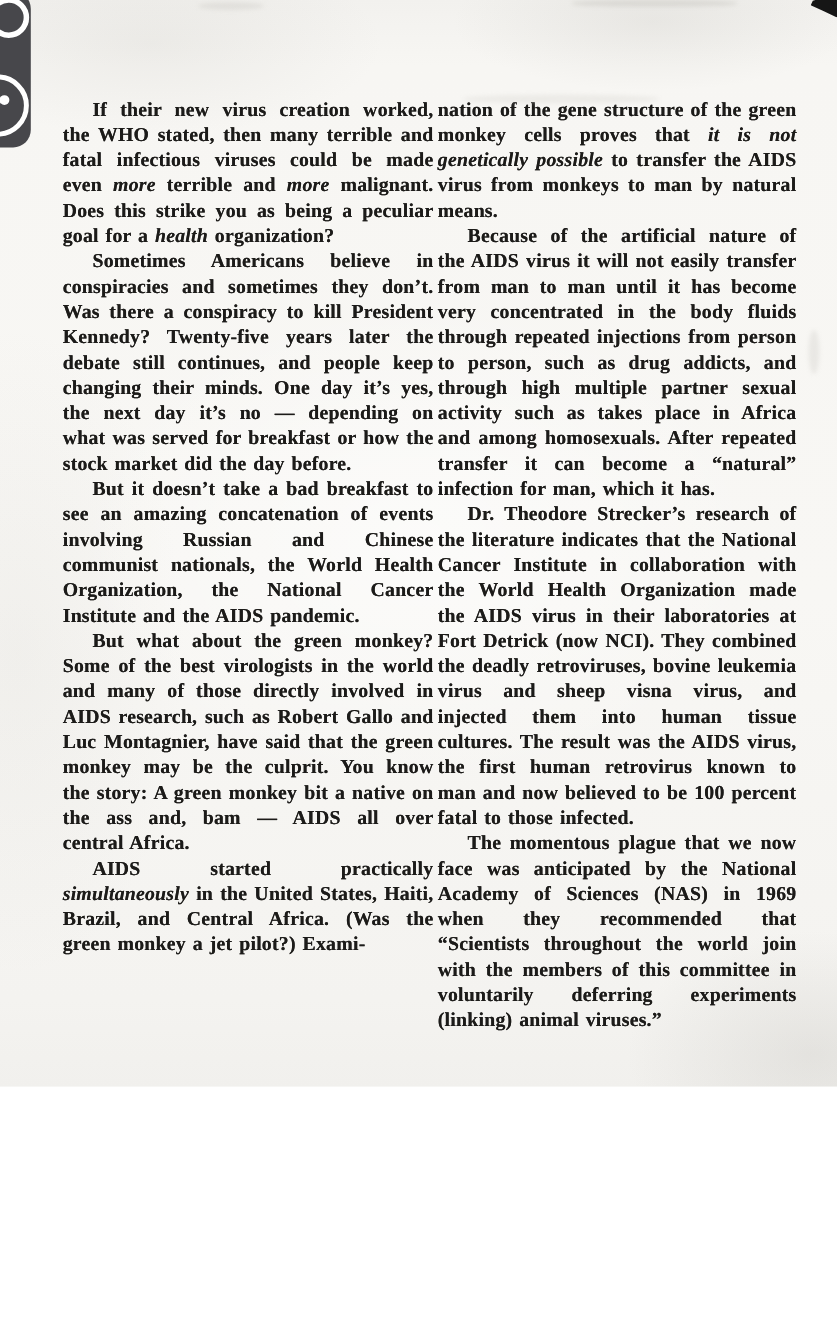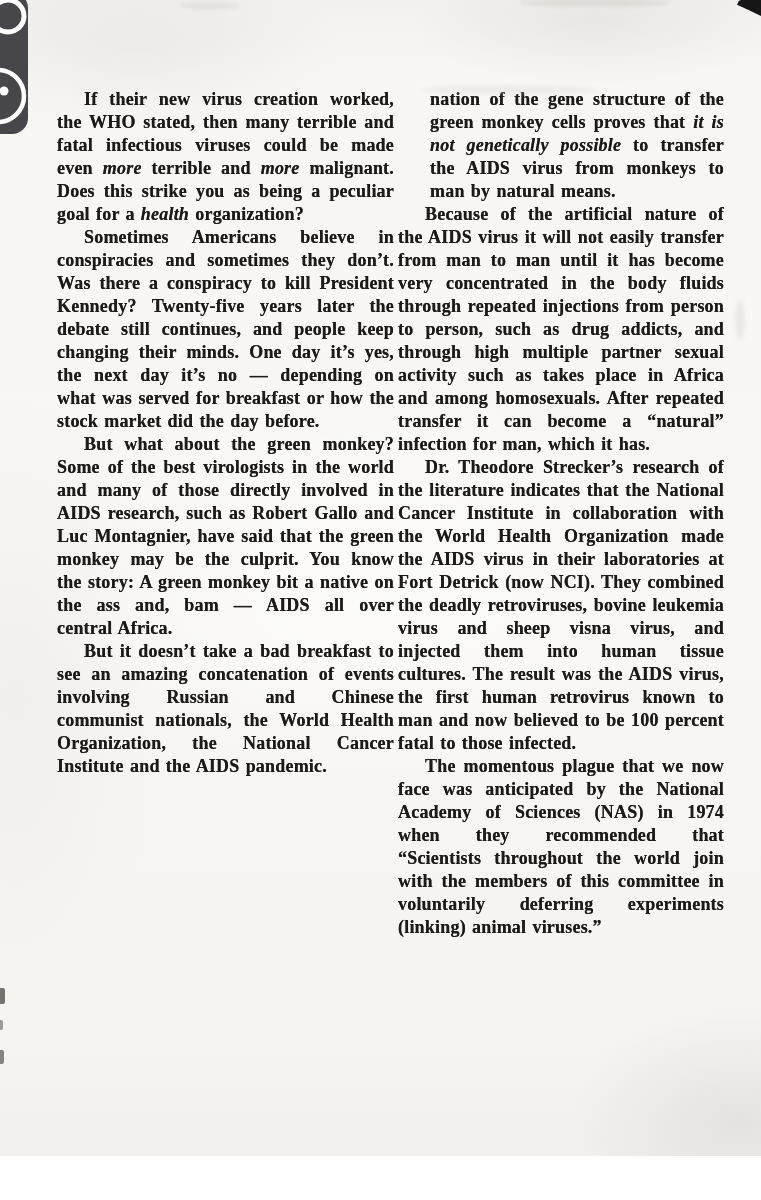--- a/index.html
+++ b/index.html
@@ -1,19 +1,19 @@
 <!DOCTYPE html>
 <html><head>
 <meta charset="utf-8">
 <style>
   html, body { margin: 0; padding: 0; background: #ffffff; }
   #screen {
     position: relative;
     width: 761px;
-    height: 1156px;
+    height: 988px;
     overflow: hidden;
     background: linear-gradient(180deg, #f2f1ee 0%, #f7f6f3 6%, #f8f7f4 55%, #f4f3f0 92%, #f1f0ed 100%);
     font-family: "Liberation Serif", "DejaVu Serif", serif;
   }
   
   #screen::before {
     content: "";
     position: absolute; inset: 0;
     background:
       radial-gradient(ellipse 300px 120px at 18% 4%, rgba(190,188,182,0.18), transparent 70%),
@@ -33,21 +33,21 @@
     line-height: 23px;
     font-weight: 700;
     letter-spacing: 0.2px;
     word-spacing: 1.5px;
     text-align: justify;
     text-shadow: 0 0 0.6px rgba(25,24,22,0.85);
   }
   #col-left  { left: 57px;  width: 337px; }
   #col-right { left: 398px; width: 326px; }
   .column p { margin: 0; text-indent: 27px; }
-  .column p.flush { text-indent: 0; margin-left: 32px; }
+  .column p.flush { text-indent: 0; }
   .ital { font-style: italic; }
 
   
   #fab-stack {
     position: absolute;
     left: -32px; top: -8px;
     width: 60px; height: 142px;
     background: #47474b;
     border-radius: 16px;
   }
@@ -97,29 +97,30 @@
         <circle cx="36" cy="99" r="4.5" fill="#ffffff" stroke="none"></circle>
       </g>
     </svg>
     <div class="fab-btn" id="fab-zoom"></div>
     <div class="fab-btn" id="fab-dot"></div>
   </div>
 
   <div class="column" id="col-left">
       <p><span>If their new virus creation worked, the WHO stated, then many terrible and fatal infectious viruses could be made even </span><span class="ital">more</span><span> terrible and </span><span class="ital">more</span><span> malignant. Does this strike you as being a peculiar goal for a </span><span class="ital">health</span><span> organization?</span></p>
       <p><span>Sometimes Americans believe in conspiracies and sometimes they don’t. Was there a conspiracy to kill President Kennedy? Twenty-five years later the debate still continues, and people keep changing their minds. One day it’s yes, the next day it’s no — depending on what was served for breakfast or how the stock market did the day before.</span></p>
+      <p><span>But it doesn’t take a bad breakfast to see an amazing concatenation of events involving Russian and Chinese communist nationals, the World Health Organization, the National Cancer Institute and the AIDS pandemic.</span></p>
       <p><span>But what about the green monkey? Some of the best virologists in the world and many of those directly involved in AIDS research, such as Robert Gallo and Luc Montagnier, have said that the green monkey may be the culprit. You know the story: A green monkey bit a native on the ass and, bam — AIDS all over central Africa.</span></p>
-      <p><span>But it doesn’t take a bad breakfast to see an amazing concatenation of events involving Russian and Chinese communist nationals, the World Health Organization, the National Cancer Institute and the AIDS pandemic.</span></p>
+      <p><span>AIDS started practically </span><span class="ital">simultaneously</span><span> in the United States, Haiti, Brazil, and Central Africa. (Was the green monkey a jet pilot?) Exami-</span></p>
     </div>
 
   <div class="column" id="col-right">
       <p class="flush"><span>nation of the gene structure of the green monkey cells proves that </span><span class="ital">it is not genetically possible</span><span> to transfer the AIDS virus from monkeys to man by natural means.</span></p>
       <p><span>Because of the artificial nature of the AIDS virus it will not easily transfer from man to man until it has become very concentrated in the body fluids through repeated injections from person to person, such as drug addicts, and through high multiple partner sexual activity such as takes place in Africa and among homosexuals. After repeated transfer it can become a “natural” infection for man, which it has.</span></p>
       <p><span>Dr. Theodore Strecker’s research of the literature indicates that the National Cancer Institute in collaboration with the World Health Organization made the AIDS virus in their laboratories at Fort Detrick (now NCI). They combined the deadly retroviruses, bovine leukemia virus and sheep visna virus, and injected them into human tissue cultures. The result was the AIDS virus, the first human retrovirus known to man and now believed to be 100 percent fatal to those infected.</span></p>
-      <p><span>The momentous plague that we now face was anticipated by the National Academy of Sciences (NAS) in 1974 when they recommended that “Scientists throughout the world join with the members of this committee in voluntarily deferring experiments (linking) animal viruses.”</span></p>
+      <p><span>The momentous plague that we now face was anticipated by the National Academy of Sciences (NAS) in 1969 when they recommended that “Scientists throughout the world join with the members of this committee in voluntarily deferring experiments (linking) animal viruses.”</span></p>
     </div>
 
   <div class="artifact" id="corner-mark"></div>
   <div class="artifact" id="top-smudge-1"></div>
   <div class="artifact" id="top-smudge-2"></div>
   <div class="artifact" id="top-smudge-3"></div>
   <div class="artifact" id="bottom-streak"></div>
   <div class="artifact" id="bottom-corner"></div>
   <div class="artifact edge-tick" id="tick-1"></div>
   <div class="artifact edge-tick" id="tick-2"></div>

